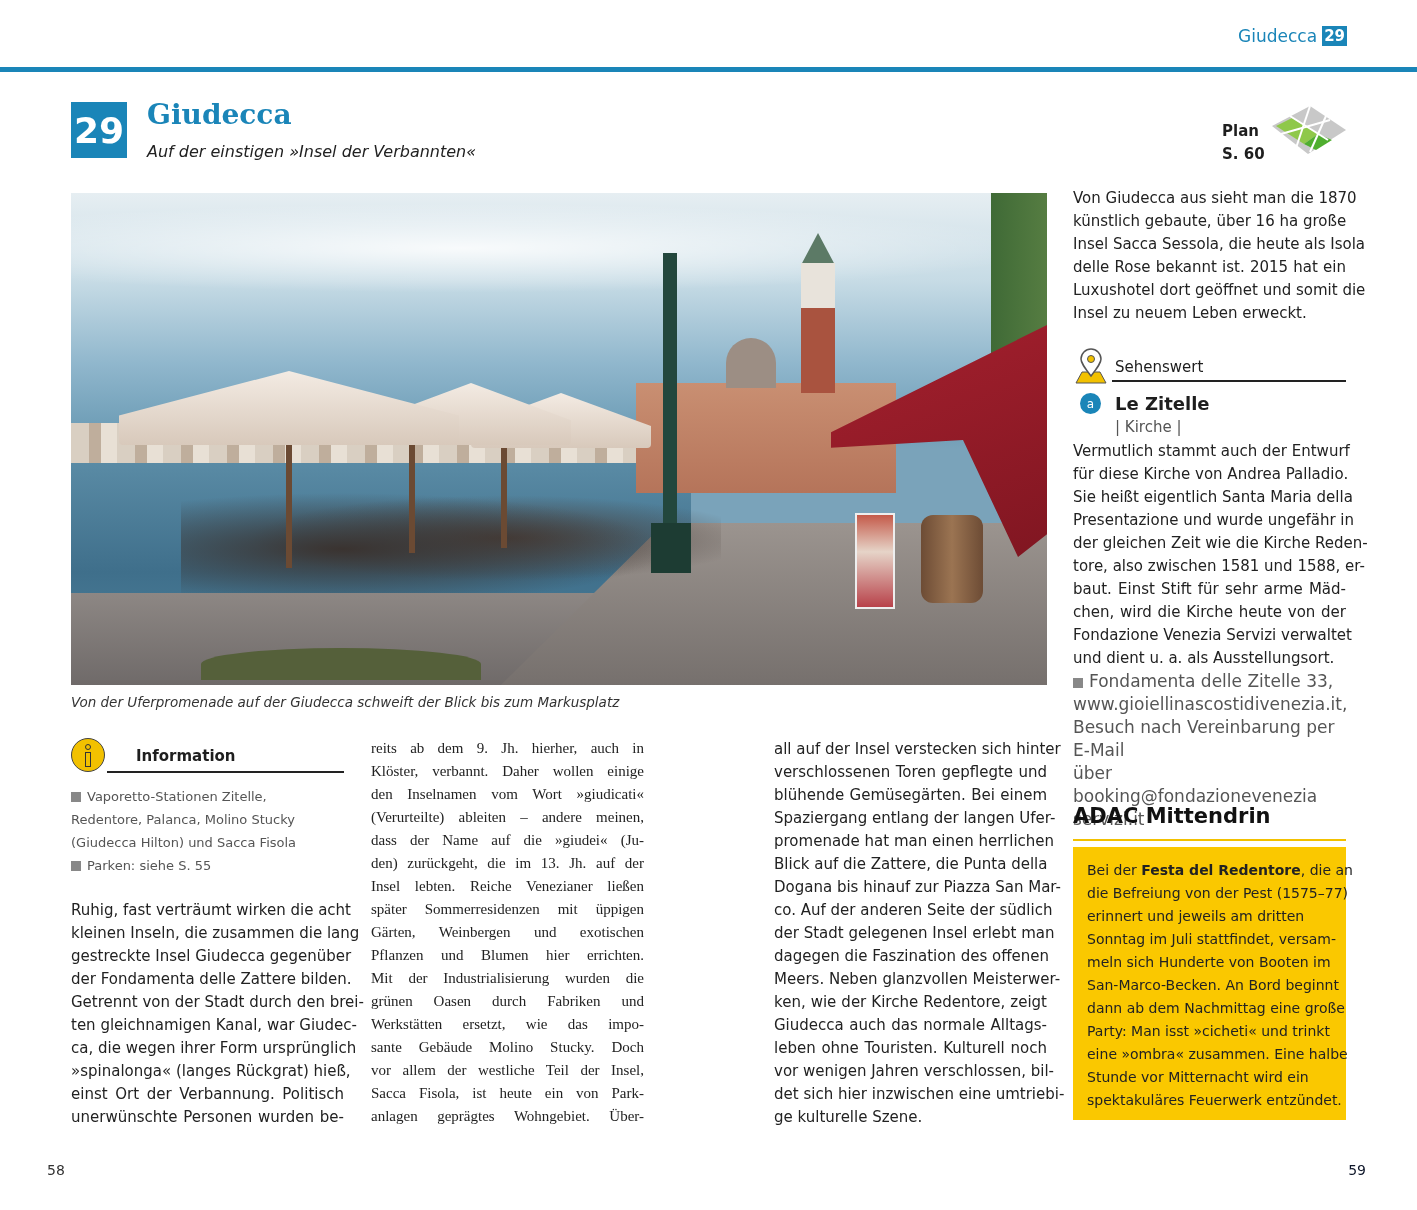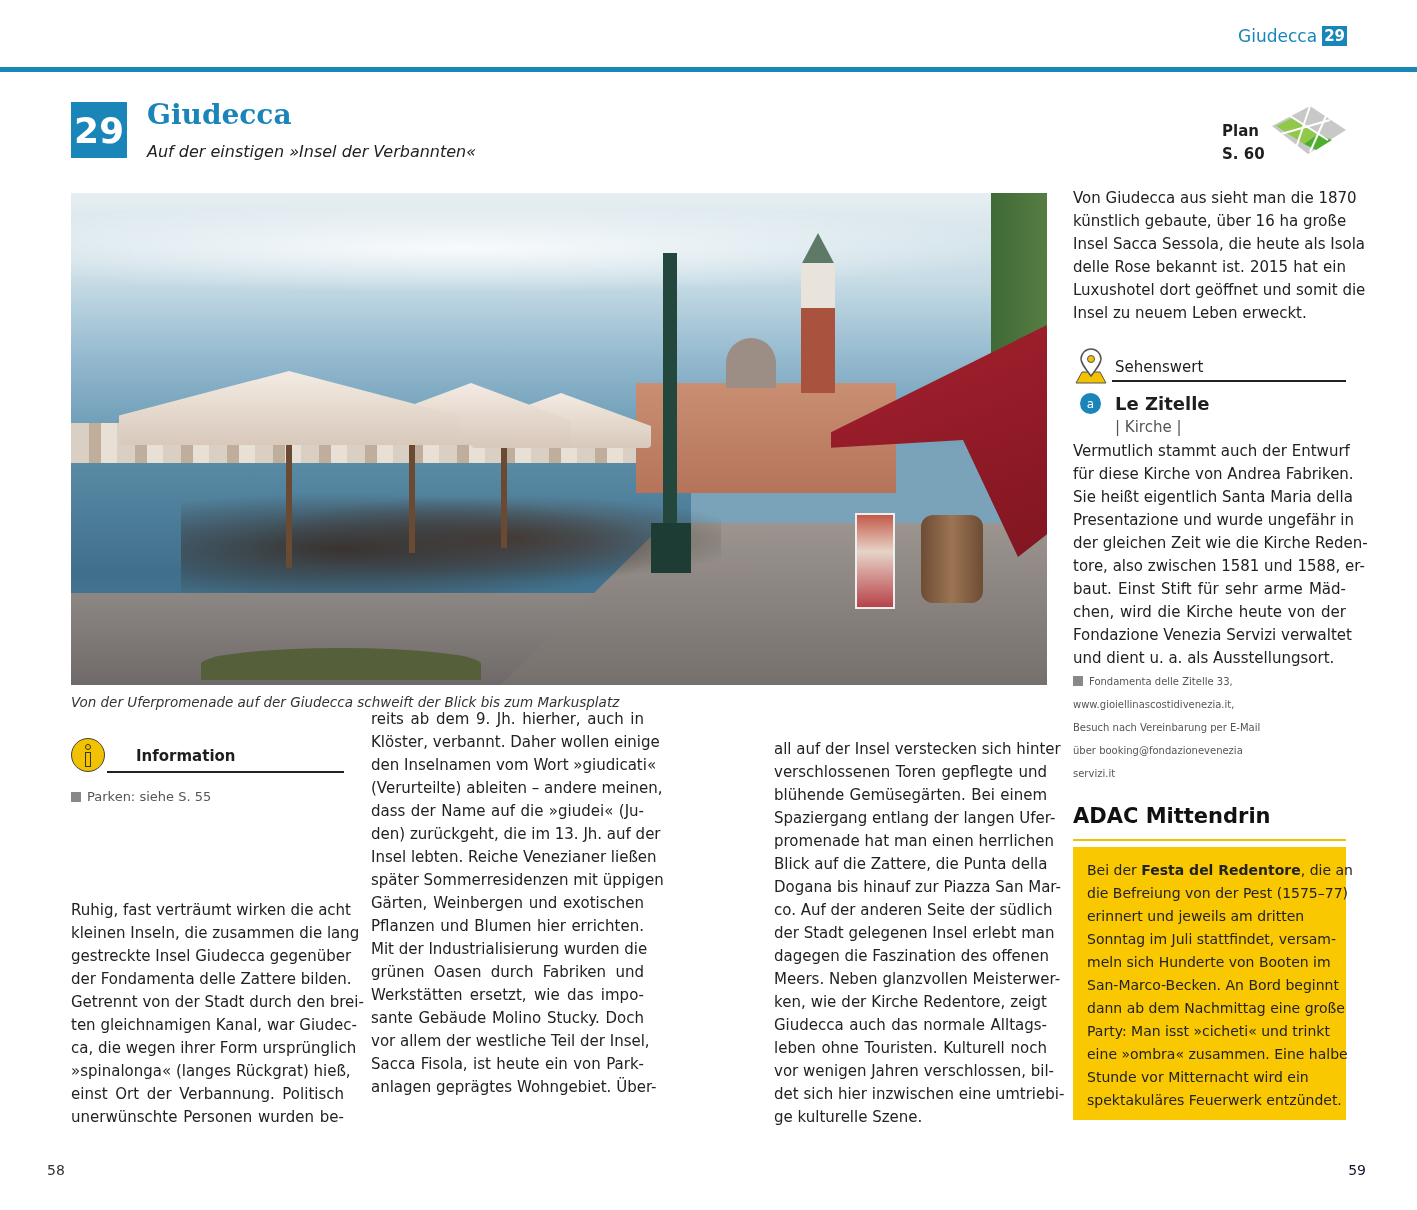--- a/index.html
+++ b/index.html
@@ -55,35 +55,35 @@
   .info-icon .dot { position:absolute; left:13px; top:5px; width:6px; height:6px; border-radius:50%; border:1.5px solid #333; box-sizing:border-box; }
   .info-icon .stem { position:absolute; left:13px; top:13px; width:6px; height:15px; border:1.5px solid #333; box-sizing:border-box; }
   .info-heading { left:112px; top:747px; font-weight:bold; font-size:15px;margin-left:24px; }
   .info-rule { left:107px; top:771px; width:237px; height:2px; background:#222; }
   .info-list { left:71px; top:785px; width:280px; font-size:13px; line-height:23px; color:#555; }
   .sq { display:inline-block; width:10px; height:10px; background:#888; margin-right:6px; vertical-align:-1px; }
 
   
   .col { font-size:15px; line-height:23px; text-align:justify; color:#222; }
   .col1 { left:71px; top:899px; width:273px; }
-  .col2 { left:371px; top:708px; width:273px; }
+  .col2 { left:371px; top:737px; width:273px;font-family:Liberation Serif, serif; }
   .col3 { left:774px; top:738px; width:273px; }
   .col4 { left:1073px; top:187px; width:273px; }
   .col .line { display:block; text-align:justify; text-align-last:justify; white-space:nowrap; }
   .col .line.last { text-align-last:left; }
 
   
   .pin-icon { left:1074px; top:348px; width:34px; height:36px; }
   .sehens-heading { left:1115px; top:358px; font-weight:normal; font-size:15px; }
   .sehens-rule { left:1112px; top:380px; width:234px; height:2px; background:#222; }
   .poi-badge { left:1080px; top:393px; width:21px; height:21px; border-radius:50%; background:#1a85b8; color:#fff; font-size:12px; display:flex; align-items:center; justify-content:center; }
   .poi-name { left:1115px; top:393px; font-weight:bold; font-size:18px; }
   .poi-type { left:1115px; top:418px; font-size:15px; color:#555; }
   .poi-body { left:1073px; top:440px; width:273px; }
-  .poi-addr { left:1073px; top:670px; width:280px; font-size:10px; line-height:23px; color:#555; }
+  .poi-addr { left:1073px; top:670px; width:280px; font-size:17px; line-height:23px; color:#555; }
 
   
   .adac-heading { left:1073px; top:804px; font-weight:bold; font-size:21px; color:#111; }
   .adac-rule { left:1073px; top:839px; width:273px; height:2px; background:#f2c100; }
   .adac-box { left:1073px; top:847px; width:273px; height:273px; background:#fac800; box-sizing:border-box; padding:12px 14px; font-size:14px; line-height:23px; color:#222; }
   .adac-box .ln { display:block; white-space:nowrap; }
 
   .page-left { left:47px; top:1162px; font-size:14px; color:#333; }
   .page-right { right:51px; top:1162px; font-size:14px; color:#0f172a; }
 </style>
@@ -142,20 +142,25 @@
 <div class="abs caption">Von der Uferpromenade auf der Giudecca schweift der Blick bis zum Markusplatz</div>
 
 <div class="abs info-icon">
   <span class="dot"></span>
     <span class="stem"></span>
 </div>
 <div class="abs info-heading">Information</div>
 <div class="abs info-rule"></div>
 <div class="abs info-list">
   <div>
+    <span class="sq"></span><span>Vaporetto-Stationen Zitelle,</span><br>
+    <span>Redentore, Palanca, Molino Stucky</span><br>
+    <span>(Giudecca Hilton) und Sacca Fisola</span>
+  </div>
+  <div>
     <span class="sq"></span><span>Parken: siehe S. 55</span>
   </div>
 </div>
 
 <div class="abs col col1">
   <span class="line">Ruhig, fast verträumt wirken die acht</span>
   <span class="line">kleinen Inseln, die zusammen die lang</span>
   <span class="line">gestreckte Insel Giudecca gegenüber</span>
   <span class="line">der Fondamenta delle Zattere bilden.</span>
   <span class="line">Getrennt von der Stadt durch den brei-</span>
@@ -220,21 +225,21 @@
   <path d="M17 28 C10 19 7 15 7 11 A10 10 0 0 1 27 11 C27 15 24 19 17 28 Z" fill="#fff" stroke="#555" stroke-width="1.5"></path>
   <circle cx="17" cy="11" r="3.5" fill="#f2c100" stroke="#555" stroke-width="1"></circle>
 </svg>
 <div class="abs sehens-heading">Sehenswert</div>
 <div class="abs sehens-rule"></div>
 <div class="abs poi-badge">a</div>
 <div class="abs poi-name">Le Zitelle</div>
 <div class="abs poi-type">| Kirche |</div>
 <div class="abs col poi-body">
   <span class="line">Vermutlich stammt auch der Entwurf</span>
-  <span class="line">für diese Kirche von Andrea Fabriken.</span>
+  <span class="line">für diese Kirche von Andrea Palladio.</span>
   <span class="line">Sie heißt eigentlich Santa Maria della</span>
   <span class="line">Presentazione und wurde ungefähr in</span>
   <span class="line">der gleichen Zeit wie die Kirche Reden-</span>
   <span class="line">tore, also zwischen 1581 und 1588, er-</span>
   <span class="line">baut. Einst Stift für sehr arme Mäd-</span>
   <span class="line">chen, wird die Kirche heute von der</span>
   <span class="line">Fondazione Venezia Servizi verwaltet</span>
   <span class="line last">und dient u. a. als Ausstellungsort.</span>
 </div>
 <div class="abs poi-addr">

